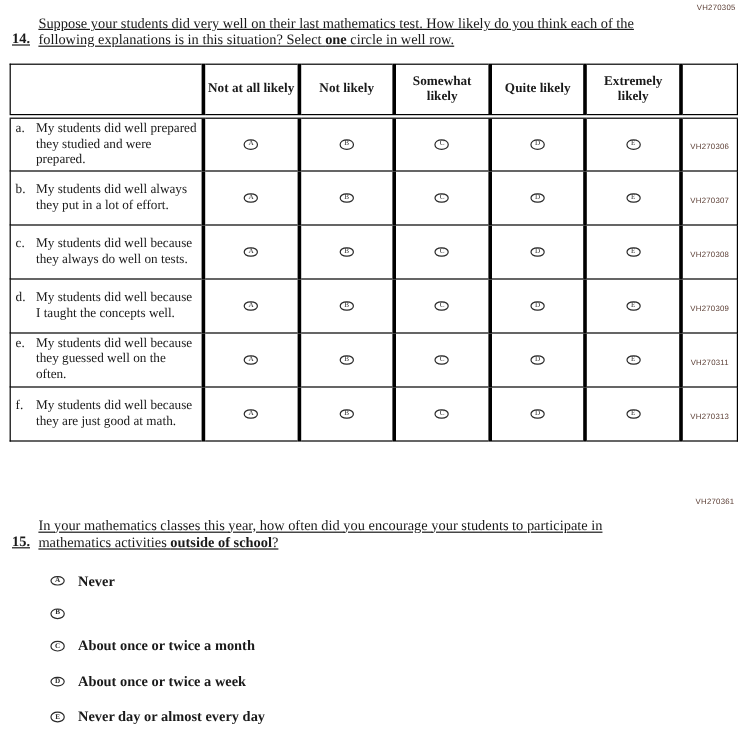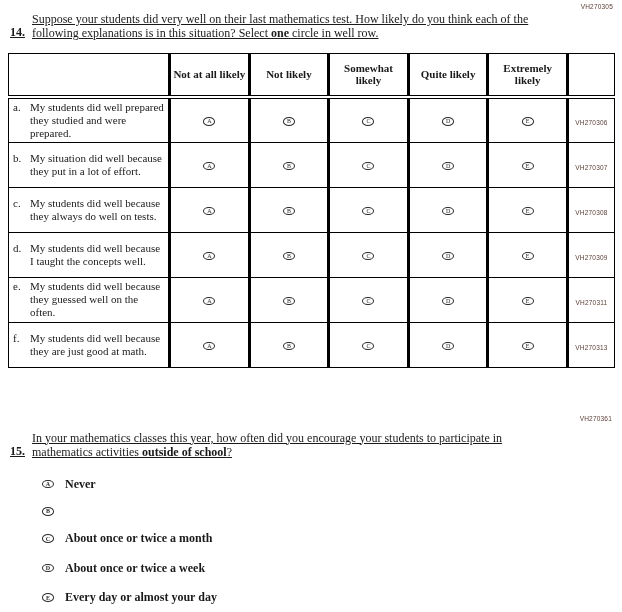--- a/index.html
+++ b/index.html
@@ -149,21 +149,21 @@
       <td class="ans-cell ans-div"><span class="oval">B</span></td>
       <td class="ans-cell ans-div"><span class="oval">C</span></td>
       <td class="ans-cell ans-div"><span class="oval">D</span></td>
       <td class="ans-cell ans-div"><span class="oval">E</span></td>
       <td class="code-cell ans-div"><span class="vhcode">VH270306</span></td>
     </tr>
     <tr>
       <td class="stmt-cell">
         <div class="stmt-inner">
           <span class="row-letter">b.</span>
-          <span class="row-text">My situation did well because they put in a lot of effort.</span>
+          <span class="row-text">My students did well always they put in a lot of effort.</span>
         </div>
       </td>
       <td class="ans-cell ans-div"><span class="oval">A</span></td>
       <td class="ans-cell ans-div"><span class="oval">B</span></td>
       <td class="ans-cell ans-div"><span class="oval">C</span></td>
       <td class="ans-cell ans-div"><span class="oval">D</span></td>
       <td class="ans-cell ans-div"><span class="oval">E</span></td>
       <td class="code-cell ans-div"><span class="vhcode">VH270307</span></td>
     </tr>
     <tr>
@@ -243,15 +243,15 @@
   <div class="opt-row">
     <span class="oval">C</span>
     <span class="opt-label">About once or twice a month</span>
   </div>
   <div class="opt-row">
     <span class="oval">D</span>
     <span class="opt-label">About once or twice a week</span>
   </div>
   <div class="opt-row">
     <span class="oval">E</span>
-    <span class="opt-label">Every day or almost your day</span>
+    <span class="opt-label">Never day or almost every day</span>
   </div>
 </div>
 
 </body></html>

